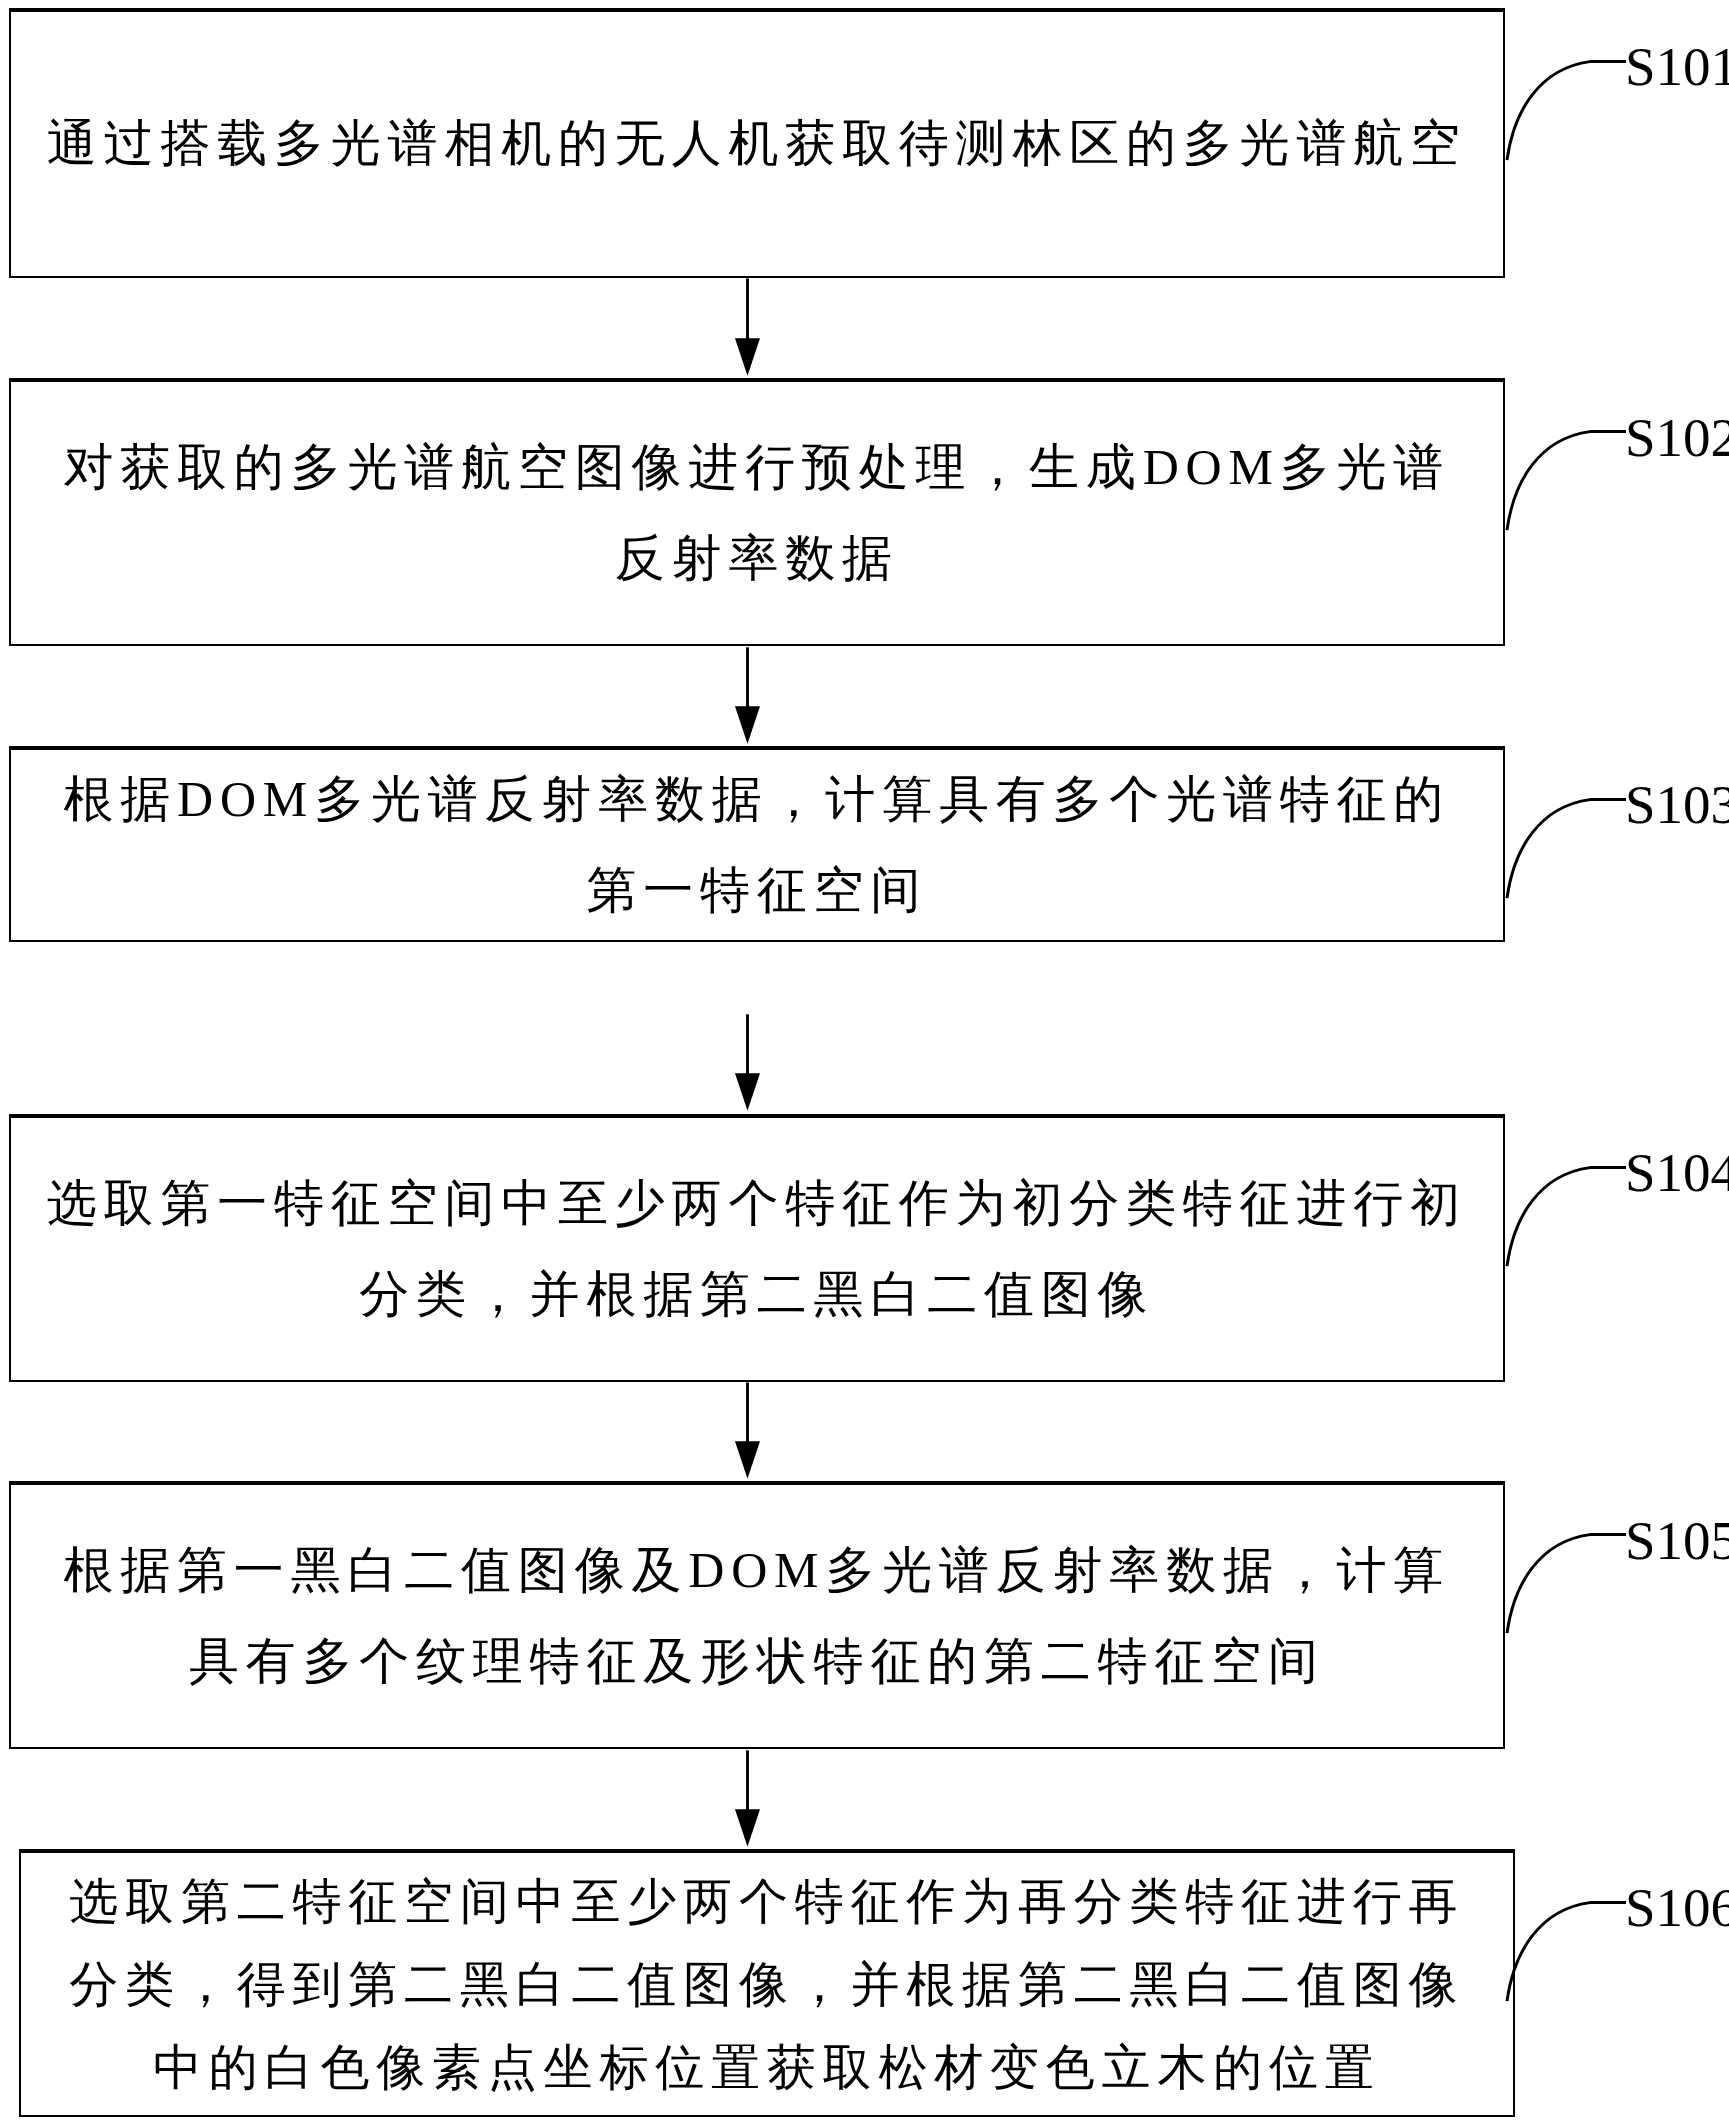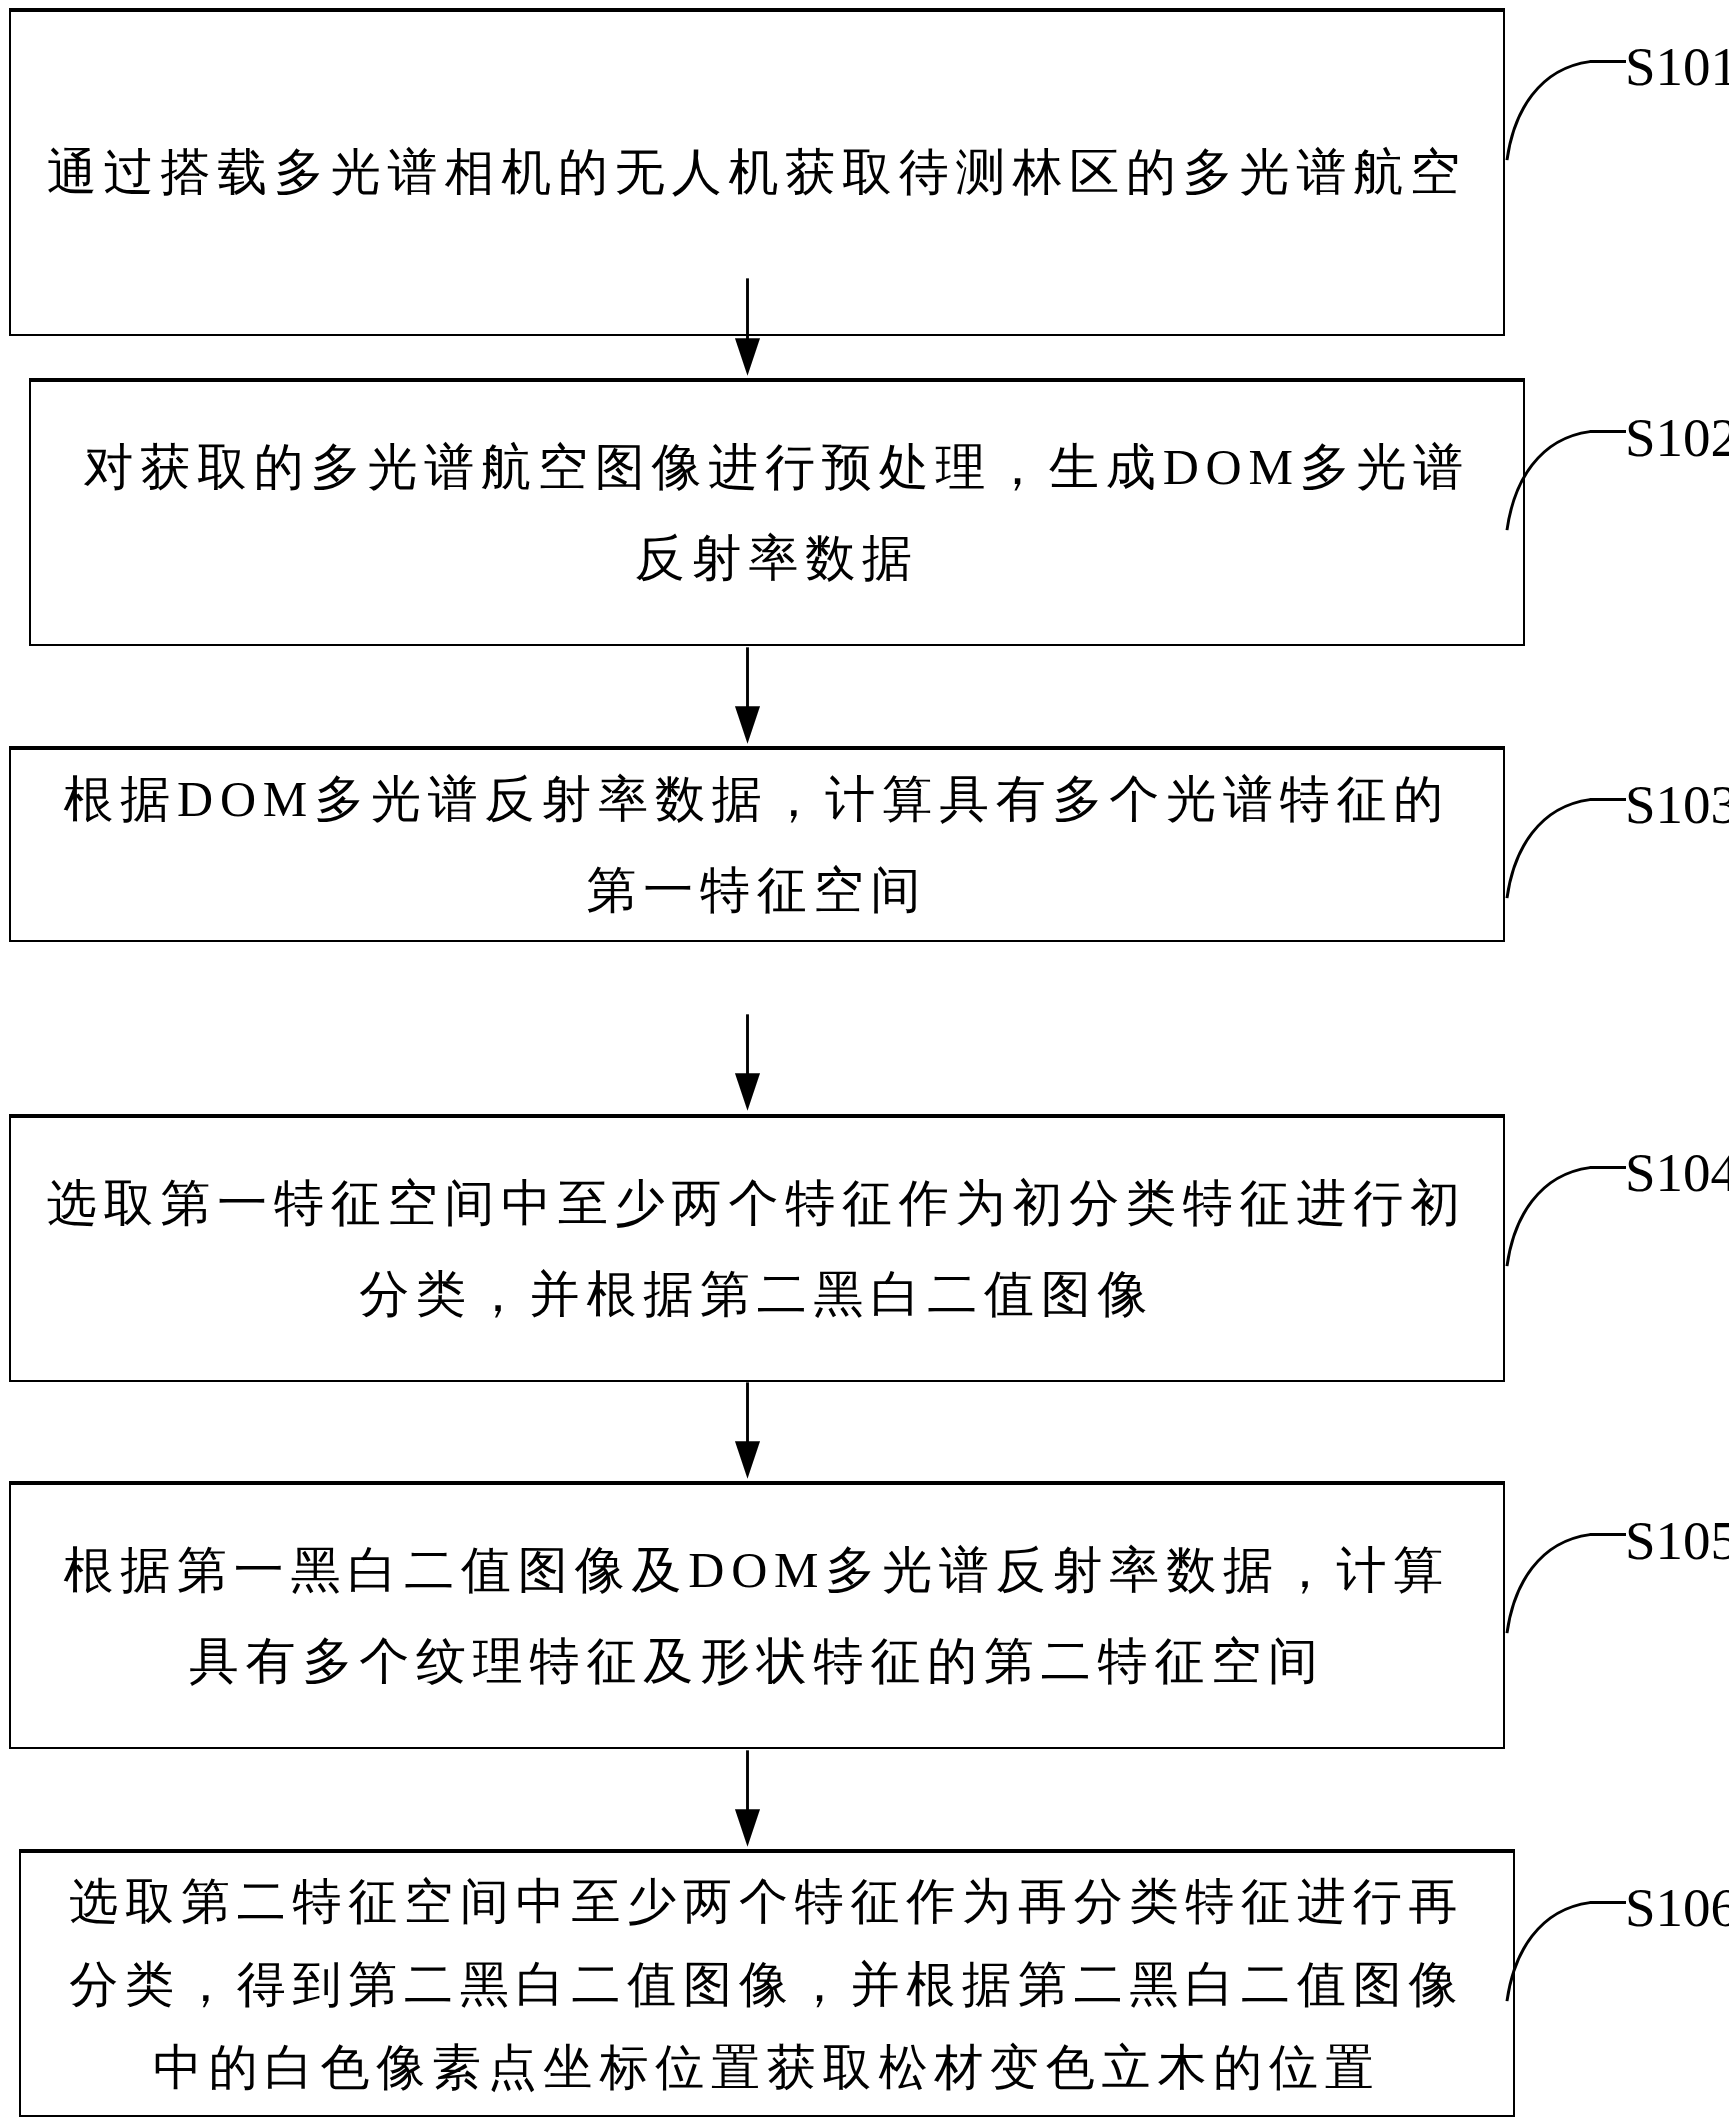--- a/index.html
+++ b/index.html
@@ -61,36 +61,36 @@
   .leader-svg, .arrow-svg {
     position: absolute;
     overflow: visible;
   }
 </style>
 </head>
 <body>
 
 <div class="canvas">
 
-  <div class="step-box" style="top:7.8px; height:328px;align-items:center;">
+  <div class="step-box" style="top:7.8px; height:270px;align-items:center;">
     <div class="box-text">
       <div>通过搭载多光谱相机的无人机获取待测林区的多光谱航空</div>
     </div>
   </div>
   <svg class="leader-svg" style="left:1502px; top:45px;" width="127" height="119" viewBox="0 0 130 122">
     <path d="M 5 118 C 12 68, 38 24, 90 17 L 127 17" fill="none" stroke="#000000" stroke-width="3"></path>
   </svg>
   <div class="step-label" style="top:39px;">S101</div>
 
   <svg class="arrow-svg" style="left:734px; top:278px;" width="27" height="100" viewBox="0 0 28 103">
     <line x1="14" y1="0" x2="14" y2="64" stroke="#000000" stroke-width="3"></line>
     <polygon points="1,62 27,62 14,101" fill="#000000"></polygon>
   </svg>
 
-  <div class="step-box" style="top:378px; height:268px;margin-left:20px;">
+  <div class="step-box" style="top:378px; height:268px;">
     <div class="box-text">
       <div>对获取的多光谱航空图像进行预处理，生成DOM多光谱</div>
       <div>反射率数据</div>
     </div>
   </div>
   <svg class="leader-svg" style="left:1502px; top:415px;" width="127" height="119" viewBox="0 0 130 122">
     <path d="M 5 118 C 12 68, 38 24, 90 17 L 127 17" fill="none" stroke="#000000" stroke-width="3"></path>
   </svg>
   <div class="step-label" style="top:410px;">S102</div>
 

